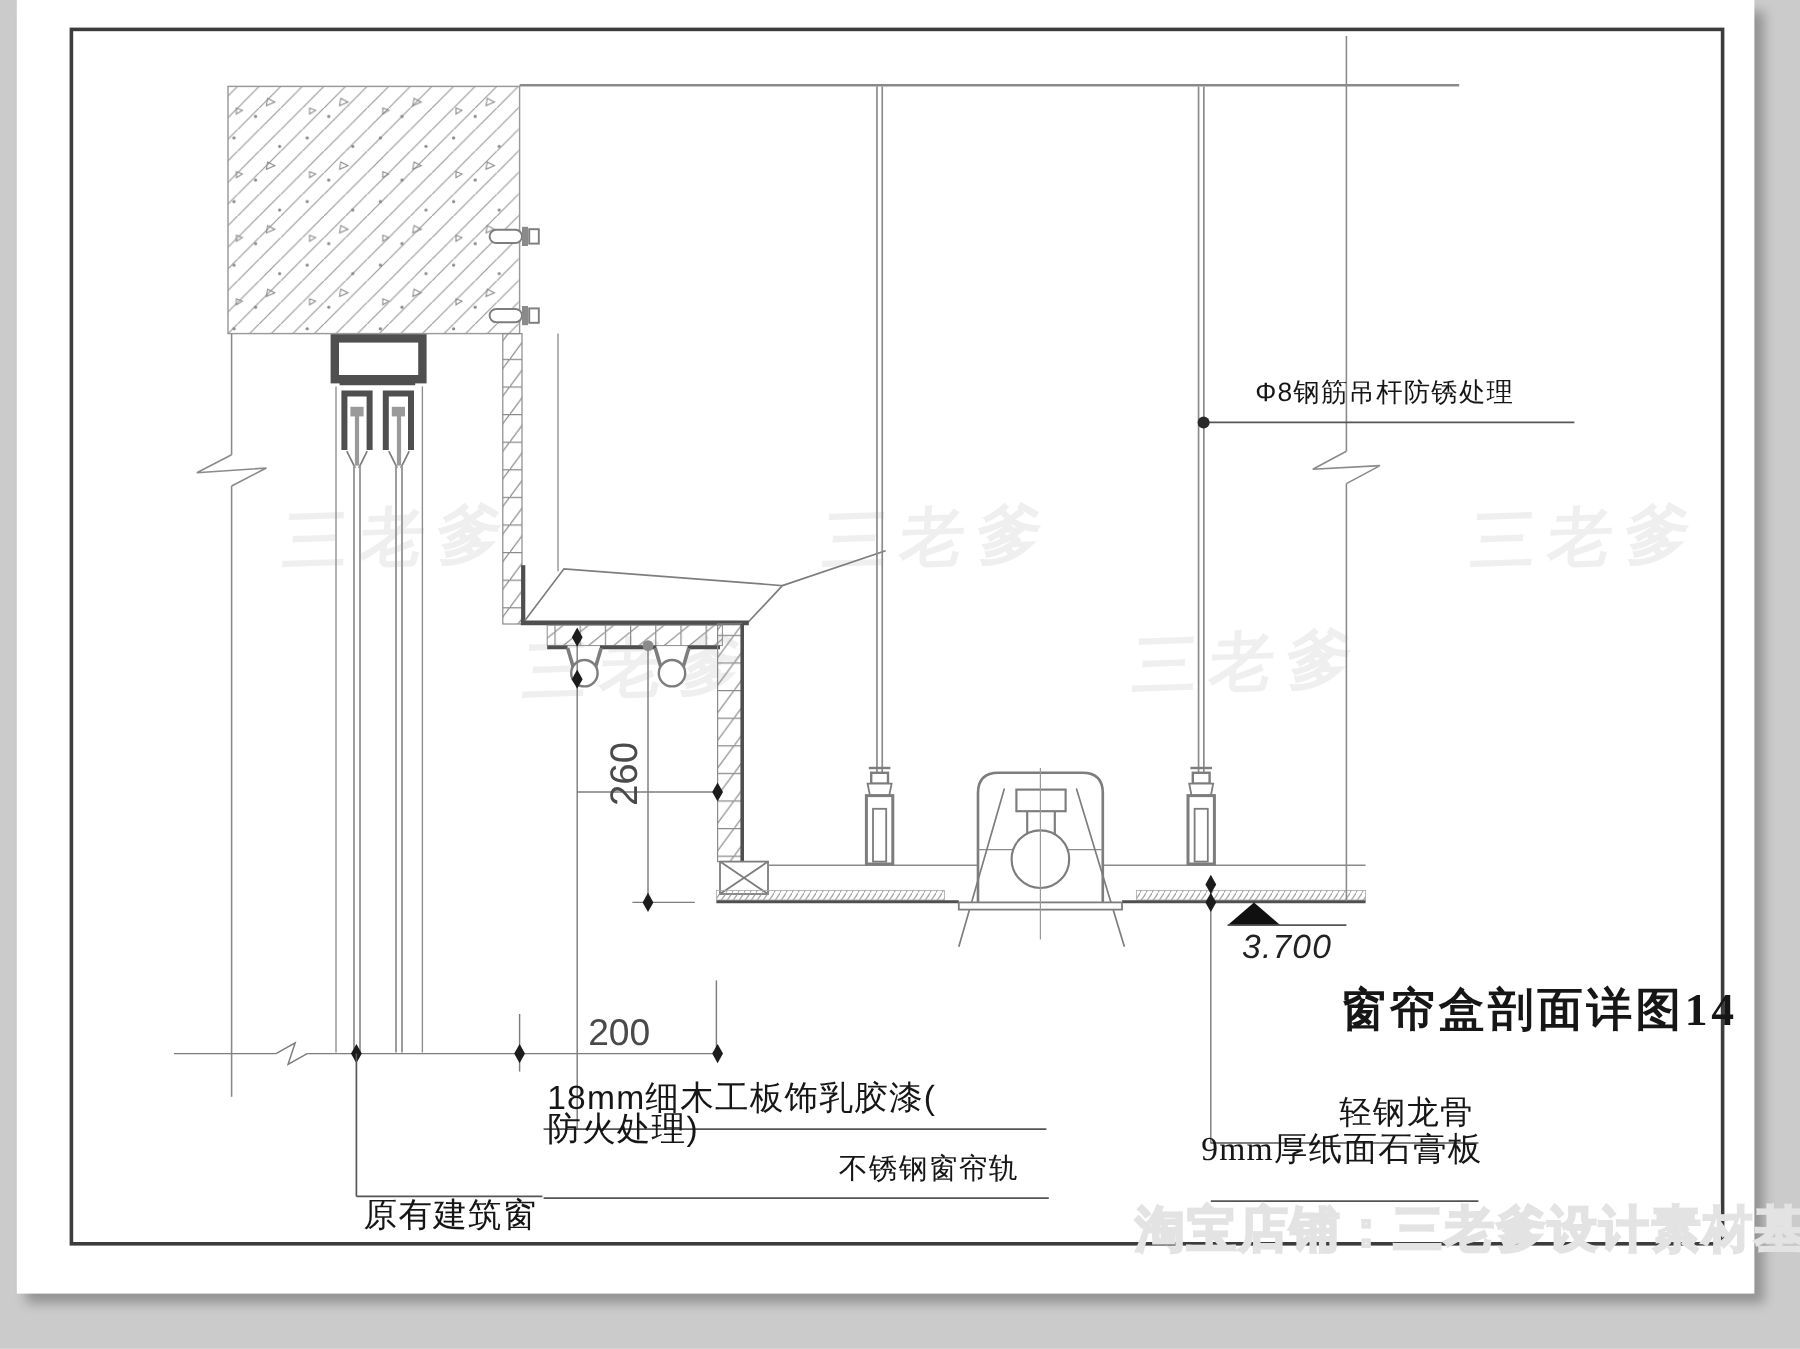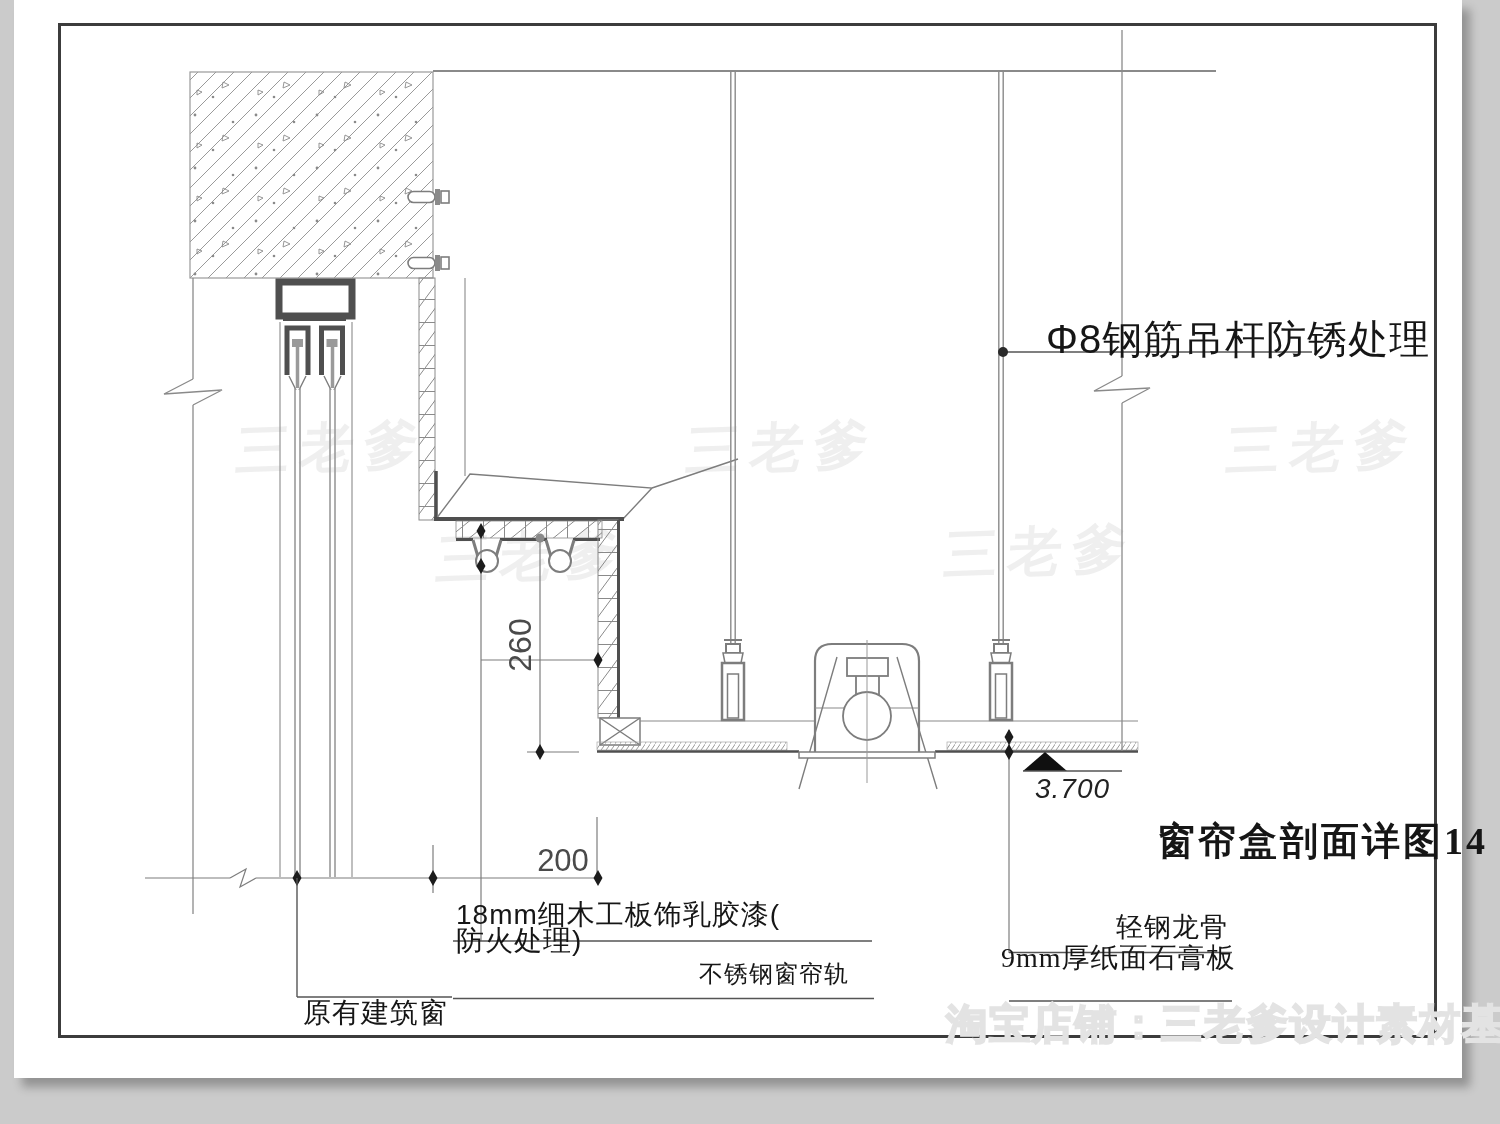--- a/index.html
+++ b/index.html
@@ -16,21 +16,21 @@
   .frame{
     position:absolute;left:58px;top:23px;width:1379px;height:1015px;
     box-sizing:border-box;border:3px solid #3c3c3c;
   }
   svg.draw{position:absolute;left:0;top:0;pointer-events:none;}
   .t{
     position:absolute;white-space:nowrap;color:#161616;
     font-family:"Liberation Sans",sans-serif;
   }
   .lbl{font-size:28px;letter-spacing:1px;}
-  .ann{font-size:40px;letter-spacing:1px;}
+  .ann{font-size:22px;letter-spacing:1px;}
   .title{
     font-size:38px;font-weight:bold;letter-spacing:3px;
     font-family:"Liberation Serif",serif;
   }
   .dim{color:#4a4a4a;font-size:31px;}
   .dim-rot{
     width:72px;height:36px;line-height:36px;text-align:center;
     transform:rotate(-90deg);font-size:32px;color:#4a4a4a;
   }
   .elev{
@@ -256,25 +256,25 @@
   <g>
     <path d="M1023,771 L1067,771 L1045,752 Z" fill="#101010"></path>
     <line x1="1023" y1="771" x2="1122" y2="771" stroke="#555" stroke-width="1.4"></line>
   </g>
 </svg>
 
 <div class="t ann" style="left:1046px;top:312px;">Φ8钢筋吊杆防锈处理</div>
 
 <div class="t dim-rot" style="left:484px;top:627px;">260</div>
 
-<div class="t dim" style="left:480px;top:843px;width:72px;text-align:center;padding-left:47px;">200</div>
+<div class="t dim" style="left:480px;top:843px;width:72px;text-align:center;">200</div>
 
 <div class="t elev" style="left:1035px;top:773px;">3.700</div>
 
-<div class="t title" style="left:1117px;top:816px;margin-left:40px;">窗帘盒剖面详图14</div>
+<div class="t title" style="left:1117px;top:816px;">窗帘盒剖面详图14</div>
 
 <div class="t lbl" style="left:303px;top:994px;">原有建筑窗</div>
 
 <div class="t lbl" style="left:456px;top:896px;">18mm细木工板饰乳胶漆(</div>
 
 <div class="t lbl" style="left:456px;top:922px;">防火处理)</div>
 
 <div class="t lbl" style="left:699px;top:958px;font-size:24px;">不锈钢窗帘轨</div>
 
 <div class="t lbl" style="left:1116px;top:909px;font-size:27px;">轻钢龙骨</div>

